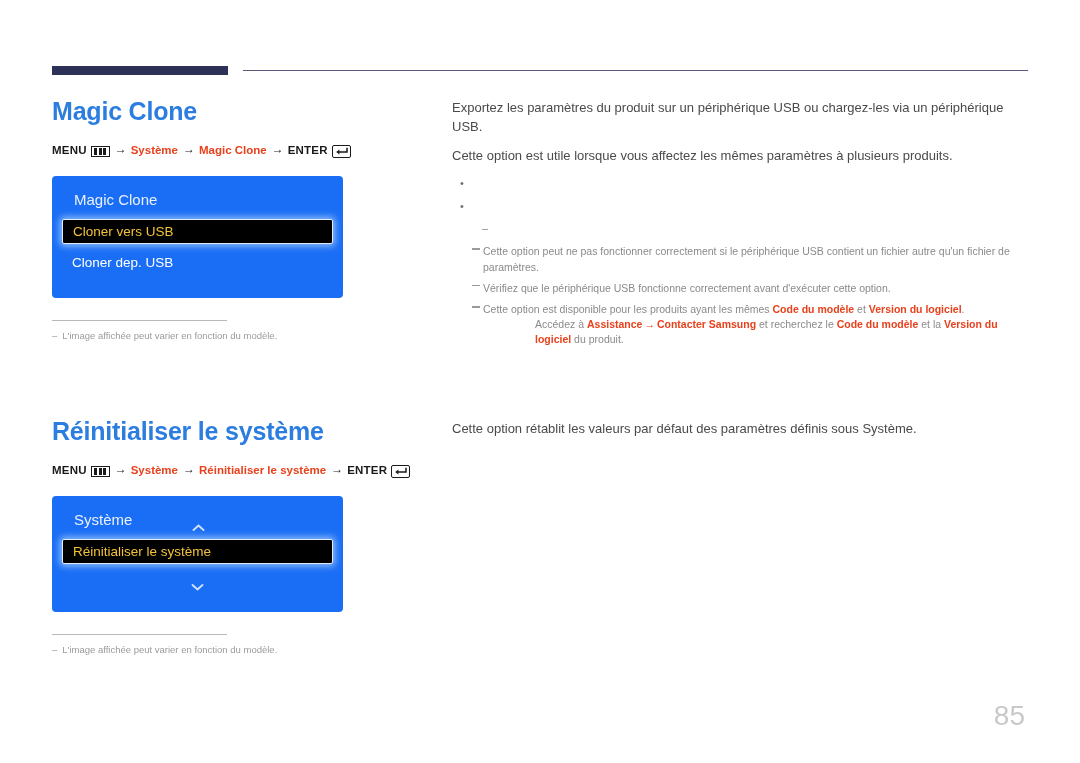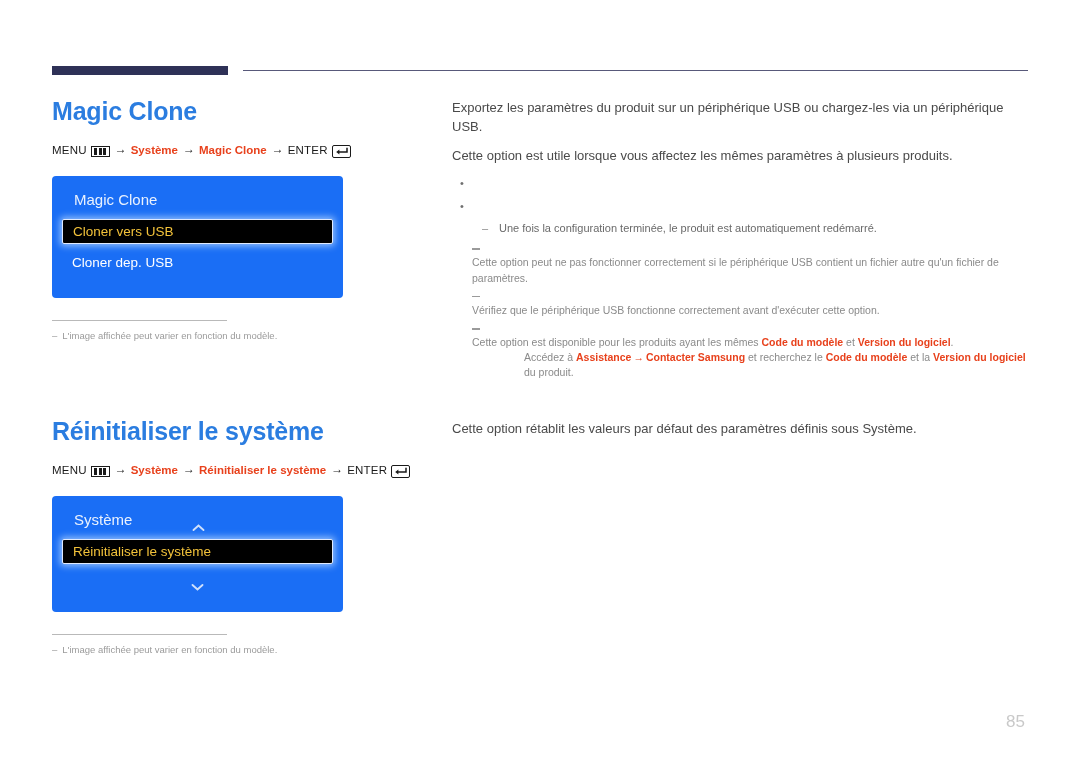--- a/index.html
+++ b/index.html
@@ -64,21 +64,21 @@
   
   .breadcrumb {
     margin-top: 19px;
     font-size: 11.5px;
     color: #1a1a1a;
     white-space: nowrap;
     display: flex;
     align-items: center;
     line-height: 1;
   }
-  .bc-word { font-weight: normal; letter-spacing: 0.2px; }
+  .bc-word { font-weight: bold; letter-spacing: 0.2px; }
   .bc-orange { color: #e8411c; font-weight: bold; }
   .bc-arrow {
     display: inline-block;
     margin: 0 4px 0 5px;
     font-size: 12px;
     color: #1a1a1a;
     position: relative;
     top: -2px;
   }
 
@@ -225,21 +225,20 @@
     flex: 0 0 17px;
     color: #8a8a8a;
   }
 
   .note-item {
     display: flex;
     font-size: 10.5px;
     color: #8a8a8a;
     line-height: 1.45;
     margin: 0 0 6px 20px;
-    flex-direction: column;
   }
   .note-item .nmark {
     width: 11px;
     flex: 0 0 11px;
     color: #9a9a9a;
     position: relative;
   }
   .note-item .nmark::before {
     content: "";
     position: absolute;
@@ -257,21 +256,21 @@
     color: #e8411c;
     font-weight: bold;
   }
   .indent-line { display: block; padding-left: 4px; margin-left: 48px; }
 
   
   .page-number {
     position: absolute;
     right: 55px;
     bottom: 31px;
-    font-size: 17px;
+    font-size: 28px;
     color: #c9c9c9;
   }
 </style>
 </head>
 <body>
 
 <div class="page">
 
   <div class="top-rule-bar"></div>
   <div class="top-rule-line"></div>
@@ -330,21 +329,20 @@
       <div class="bullet-item">
         <span class="bul">•</span>
       </div>
 
       <div class="bullet-item" style="margin-bottom:6px;">
         <span class="bul">•</span>
       </div>
 
       <div class="sub-item">
         <span class="dash">–</span>
-        <span>Une fois la configuration terminée, le produit est automatiquement redémarré.</span>
       </div>
 
       <div class="note-item">
         <span class="nmark"></span>
         <span class="ntext">Cette option peut ne pas fonctionner correctement si le périphérique USB contient un fichier autre qu'un fichier de paramètres.</span>
       </div>
 
       <div class="note-item">
         <span class="nmark"></span>
         <span class="ntext">Vérifiez que le périphérique USB fonctionne correctement avant d'exécuter cette option.</span>

